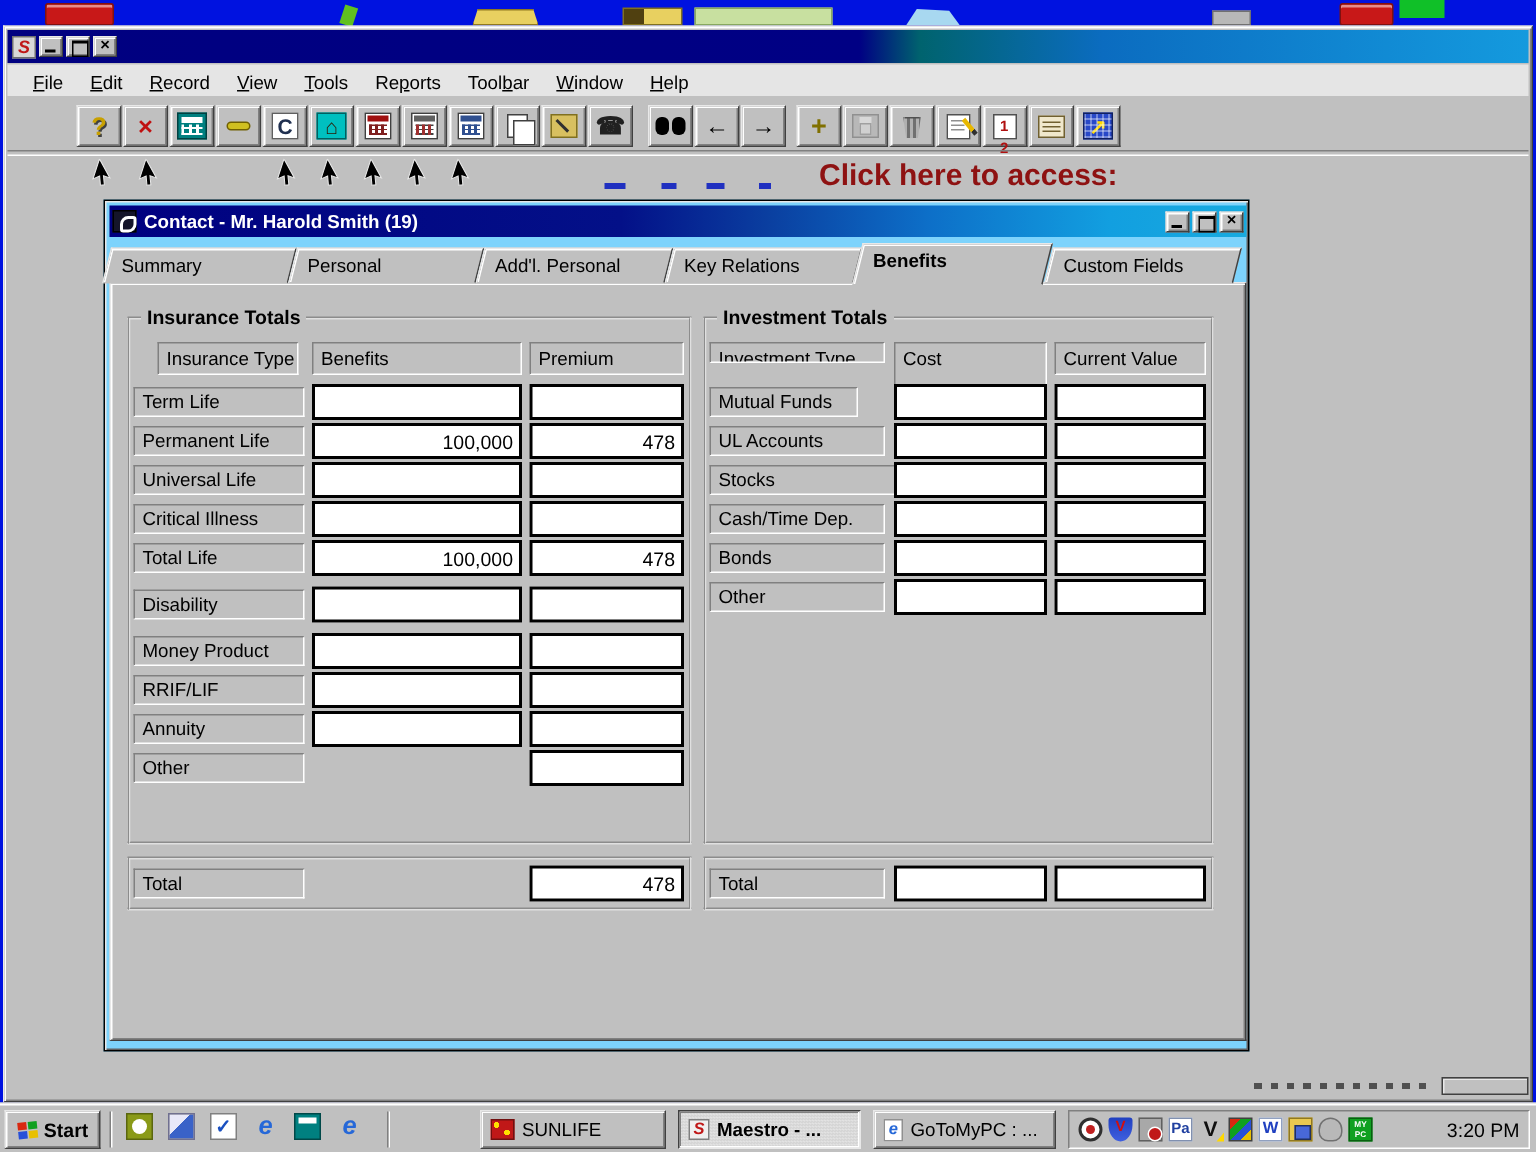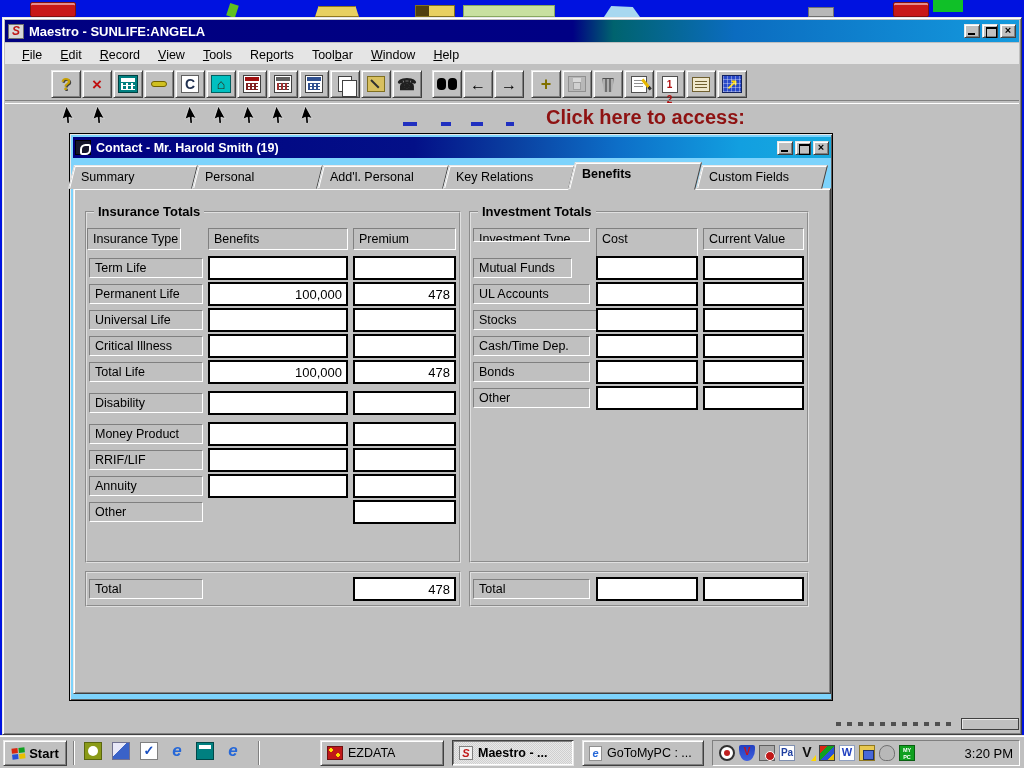--- a/index.html
+++ b/index.html
@@ -145,21 +145,20 @@
   <div class="dfrag" style="left:604px;top:6px;width:36px;height:11px;background:#a8d8f0;clip-path:polygon(0 100%,20% 0,80% 10%,100% 100%);"></div>
   <div class="dfrag" style="left:808px;top:7px;width:26px;height:10px;background:#b8b8b8;border:1px solid #707070;"></div>
   <div class="dfrag" style="left:893px;top:2px;width:36px;height:15px;background:#c81818;border:1px solid #801010;border-radius:2px;box-shadow:inset 0 2px 0 rgba(255,255,255,.5);"></div>
   <div class="dfrag" style="left:933px;top:0;width:30px;height:12px;background:#10c028;"></div>
 </div>
 
 <div id="main-window" class="bevel-out">
 
   <div id="main-titlebar">
     <span class="app-ico">S</span>
-    <span id="main-title">Maestro - SUNLIFE:ANGELA</span>
     <span class="wbtn min"></span>
     <span class="wbtn max"></span>
     <span class="wbtn cls">×</span>
   </div>
 
   <div id="menu-bar">
     <span class="menu-item"><span></span><span class="mk">F</span><span>ile</span></span>
     <span class="menu-item"><span></span><span class="mk">E</span><span>dit</span></span>
     <span class="menu-item"><span></span><span class="mk">R</span><span>ecord</span></span>
     <span class="menu-item"><span></span><span class="mk">V</span><span>iew</span></span>
@@ -300,21 +299,21 @@
         </div>
       <div class="tab" style="width:126px">
           <span>Custom Fields</span>
         </div>
     </div>
 
     <div id="tab-panel">
 
       <div class="groupbox" style="left:11px;top:22px;width:376px;height:352px;">
         <span class="legend">Insurance Totals</span>
-        <div class="cell sunk" style="left:0;top:15px;width:94px;height:22px;line-height:20px">Insurance Type</div>
+        <div class="cell sunk" style="left:18px;top:15px;width:94px;height:22px;line-height:20px">Insurance Type</div>
         <div class="cell sunk" style="left:121px;top:15px;width:140px;height:22px;line-height:20px">Benefits</div>
         <div class="cell sunk" style="left:266px;top:15px;width:103px;height:22px;line-height:20px">Premium</div>
 
         <div class="cell sunk" style="left:2px;top:45px;width:114px">Term Life</div>
         <input class="field" style="left: 121px; top: 43px; width: 140px;" value="">
         <input class="field" style="left: 266px; top: 43px; width: 103px;" value="">
 
         <div class="cell sunk" style="left:2px;top:71px;width:114px">Permanent Life</div>
         <input class="field" style="left: 121px; top: 69px; width: 140px;" value="100,000">
         <input class="field" style="left: 266px; top: 69px; width: 103px;" value="478">
@@ -407,21 +406,21 @@
     <span class="q q-mail"></span>
     <span class="q q-note">✓</span>
     <span class="q q-ie">e</span>
     <span class="q q-calc"></span>
     <span class="q q-ie">e</span>
   </div>
   <div class="tb-sep" style="left:258px"></div>
 
   <div class="task-btn bevel-out" style="left:320px;width:124px">
     <span class="ez-ico"></span>
-    <span>EZDATA</span>
+    <span>SUNLIFE</span>
   </div>
   <div class="task-btn bevel-out active-task" style="left:452px;width:122px">
     <span class="m-ico">S</span>
     <span>Maestro - ...</span>
   </div>
   <div class="task-btn bevel-out" style="left:582px;width:122px">
     <span class="gtm-ico">e</span>
     <span>GoToMyPC : ...</span>
   </div>
 

